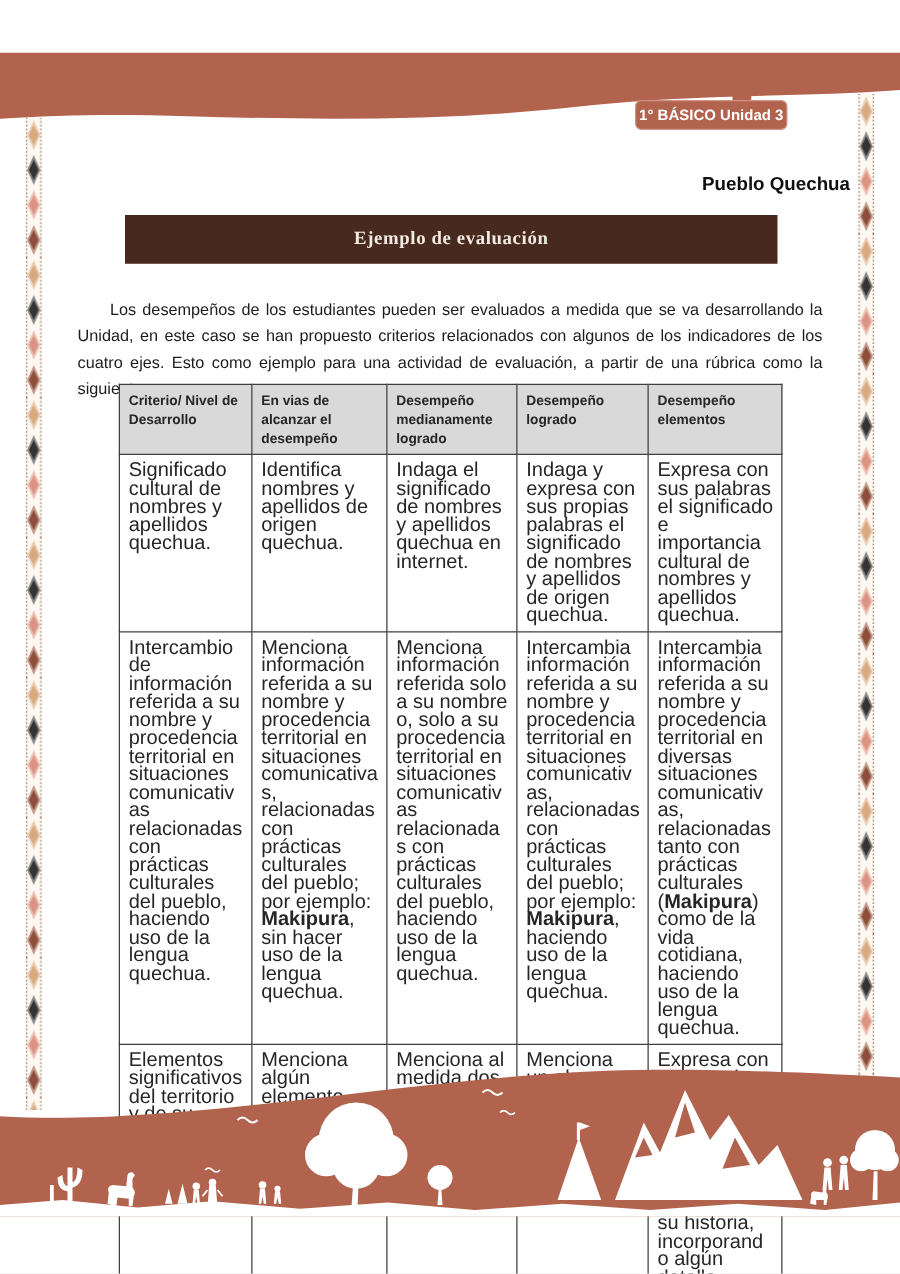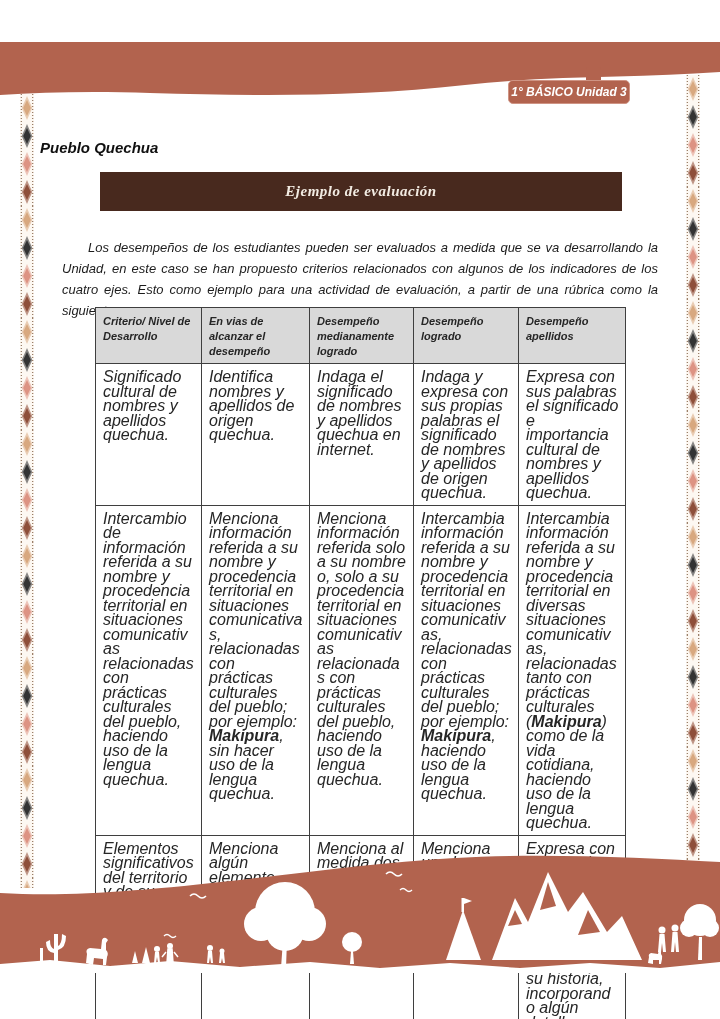--- a/index.html
+++ b/index.html
@@ -1,32 +1,32 @@
 <!DOCTYPE html>
 <html><head>
 <meta charset="utf-8">
 <style>
   html,body{margin:0;padding:0;background:#e9e9e9;}
   #page{position:relative;width:720px;height:1019px;margin:0 auto;background:#fff;overflow:hidden;
-        font-family:"Liberation Sans",sans-serif;color:#212121;font-style:italic;}
+        font-family:"Liberation Sans",sans-serif;color:#212121;}
   
   #top-band{position:absolute;left:0;top:42px;width:720px;height:58px;}
   
   #badge-tab{position:absolute;left:586px;top:67px;width:15px;height:18px;background:#b2634e;border-radius:3px;}
   #badge{position:absolute;left:508px;top:80px;width:120px;height:22px;background:#b2634e;
          border:1px solid #cf9484;border-radius:5px;display:flex;align-items:center;justify-content:center;
          color:#ffffff;font-size:12px;font-weight:bold;white-space:nowrap;}
   
   .weave{position:absolute;width:14px;}
   #weave-left{left:20px;top:94px;height:794px;}
   #weave-right{left:686px;top:75px;height:813px;}
   
   #title1{position:absolute;left:40px;top:112px;width:640px;text-align:center;
           font-size:15px;font-weight:bold;color:#101010;}
-  #title2{position:absolute;left:40px;top:139px;width:640px;text-align:left;
+  #title2{position:absolute;left:40px;top:139px;width:640px;text-align:right;
           font-size:15px;font-weight:bold;color:#101010;}
   #banner{position:absolute;left:100px;top:172px;width:522px;height:39px;background:#48291e;
           display:flex;align-items:center;justify-content:center;}
   #banner span{font-family:"Liberation Serif",serif;font-size:15px;font-weight:bold;
                color:#f2ebe2;letter-spacing:.5px;}
   
   #intro{position:absolute;left:62px;top:224px;width:596px;font-size:13px;line-height:21px;
          text-align:justify;text-indent:26px;color:#1c1c1c;}
   
   #rubric{position:absolute;left:95px;top:307px;width:530px;border-collapse:collapse;
@@ -96,21 +96,21 @@
         <col style="width:104px">
       <col style="width:105px">
         <col style="width:107px">
     </colgroup>
     <tbody>
         <tr class="r-head">
       <th>Criterio/ Nivel de Desarrollo</th>
       <th>En vias de alcanzar el desempeño</th>
       <th>Desempeño medianamente logrado</th>
       <th>Desempeño logrado</th>
-      <th>Desempeño apellidos</th>
+      <th>Desempeño elementos</th>
     </tr>
     <tr class="r1">
       <td>Significado cultural de nombres y apellidos quechua.</td>
       <td>Identifica nombres y apellidos de origen quechua.</td>
       <td>Indaga el significado de nombres y apellidos quechua en internet.</td>
       <td>Indaga y expresa con sus propias palabras el significado de nombres y apellidos de origen quechua.</td>
       <td>Expresa con sus palabras el significado e importancia cultural de nombres y apellidos quechua.</td>
     </tr>
     <tr class="r2">
       <td>Intercambio de información referida a su nombre y procedencia territorial en situaciones comunicativas relacionadas con prácticas culturales del pueblo, haciendo uso de la lengua quechua.</td>

